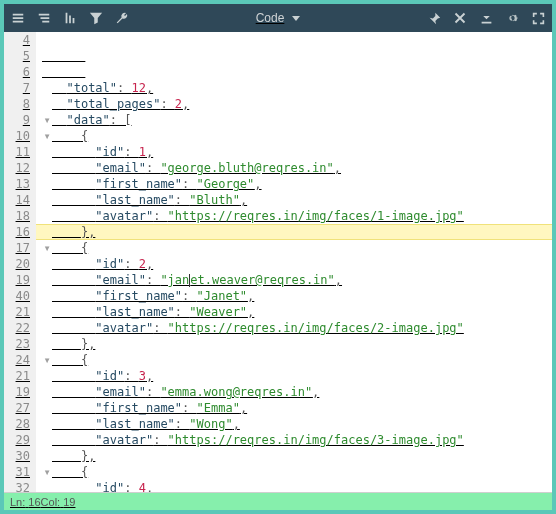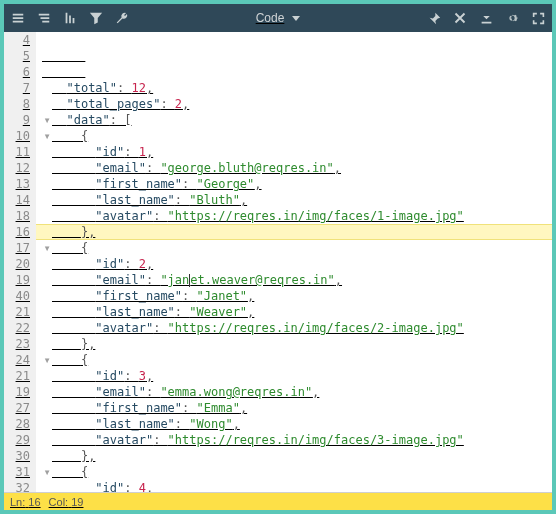--- a/index.html
+++ b/index.html
@@ -98,30 +98,29 @@
   .tok-str   { color: #2e8b2e; } 
   .tok-num   { color: #c7254e; } 
   .tok-punc  { color: #555; }
   .fold {
     color: #a0a0a0;
     display: inline-block;
     width: 10px;
     text-align: center;
   }
   .statusbar {
-    background: #fde047;
+    background: #86efac;
     border-top: 1px solid #cfcfcf;
     height: 18px;
     font-family: Arial, sans-serif;
     font-size: 11px;
     color: #555;
     display: flex;
     align-items: center;
     padding: 0 6px;
-    gap: 8px;
     flex-shrink: 0;
   }
   .cursor {
     display: inline-block;
     width: 1px;
     height: 13px;
     background: #333;
     vertical-align: text-top;
     position: relative;
     top: 1px;

